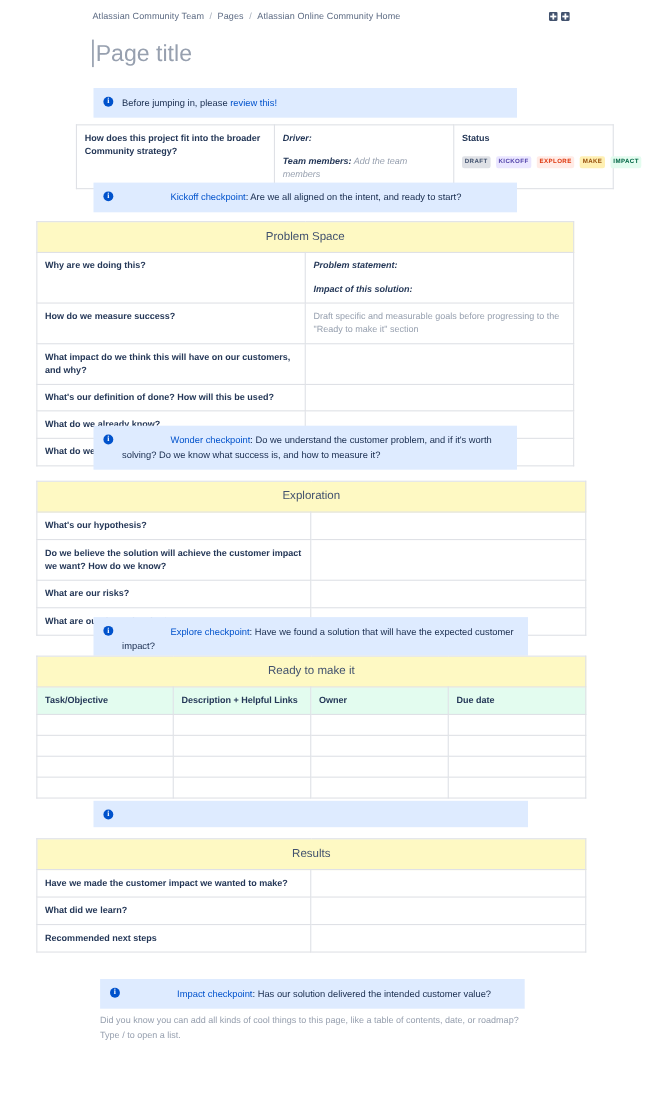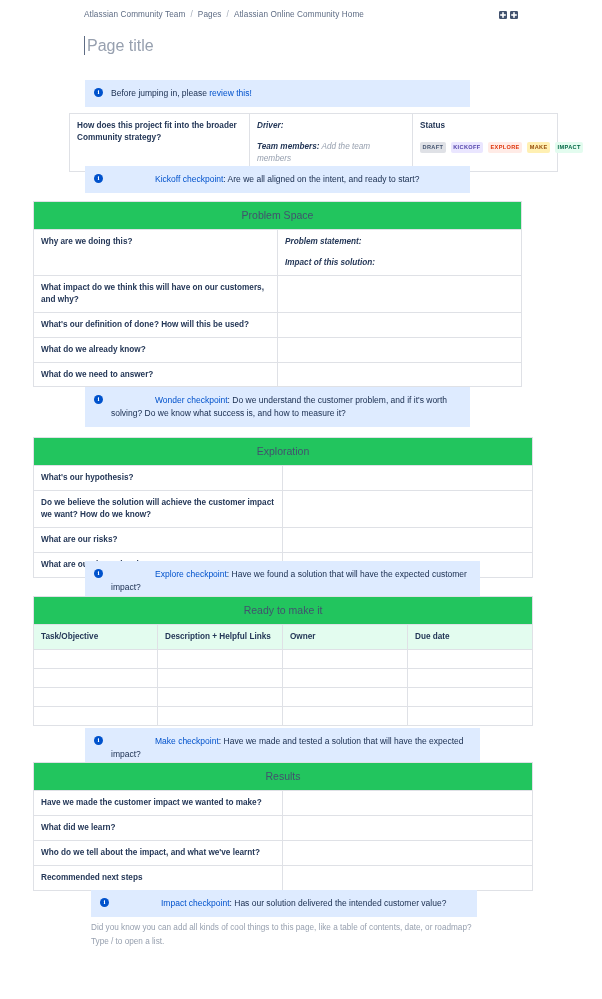--- a/index.html
+++ b/index.html
@@ -22,21 +22,21 @@
     font-size:8.2px; color:#6b778c; letter-spacing:.1px; white-space:nowrap; }
   .crumb{ color:#5e6c84; }
   .crumb.link{ cursor:pointer; }
   .crumb-sep{ color:#a5adba; }
   .crumb-actions{ display:flex; gap:3px; align-items:center; }
   .mini-icon{ width:8px; height:8px; display:block; }
 
   
   .title-wrap{ position:absolute; left:84px; top:36px; width:440px; }
   .page-title{
-    font-size:16px; font-weight:400; color:#97a0af; line-height:1.2;
+    font-size:21px; font-weight:400; color:#97a0af; line-height:1.2;
     border-left:1.5px solid #5e6c84; padding-left:2px; display:inline-block;
   }
 
   
   .panel{
     position:absolute; background:#deebff; display:flex; gap:8px;
     padding:7px 10px 7px 9px; font-size:8.5px; line-height:1.55; color:#172b4d;
   }
   .panel .i-icon{
     flex:0 0 auto; width:9px; height:9px; border-radius:50%;
@@ -52,21 +52,21 @@
   table{
     position:absolute; border-collapse:collapse; table-layout:fixed;
     background:#fff; font-size:8.2px;
   }
   table td, table th{
     border:1px solid #dfe1e6; padding:6px 7px; vertical-align:top;
     text-align:left; font-weight:400; color:#172b4d; line-height:1.45;
   }
   td.q, th.q { font-weight:700; color:#243757; }
   .sec-head td{
-    background:#22c55e; text-align:center; font-size:10.5px;
+    background:#fef9c3; text-align:center; font-size:10.5px;
     font-weight:400; color:#42526e; padding:6px 6px;
   }
   .green-head th{
     background:#e3fcef; font-weight:700; color:#243757; font-size:8.2px;
   }
   .muted{ color:#97a0af; font-weight:400; }
   .sub-b{ font-weight:700; color:#243757; }
   .stack-line{ margin:0 0 9px 0;font-style:italic; }
   .stack-line:last-child{ margin-bottom:0; }
 
@@ -170,20 +170,24 @@
         <td colspan="2">Problem Space</td>
       </tr>
       <tr>
         <td class="q">Why are we doing this?</td>
         <td>
           <div class="stack-line sub-b">Problem statement:</div>
           <div class="stack-line sub-b">Impact of this solution:</div>
         </td>
       </tr>
       <tr>
+        <td class="q">How do we measure success?</td>
+        <td class="muted">Draft specific and measurable goals before progressing to the "Ready to make it" section</td>
+      </tr>
+      <tr>
         <td class="q" style="height:33px">What impact do we think this will have on our customers, and why?</td>
         <td></td>
       </tr>
       <tr>
         <td class="q">What's our definition of done? How will this be used?</td>
         <td></td>
       </tr>
       <tr>
         <td class="q">What do we already know?</td>
         <td></td>
@@ -272,42 +276,37 @@
         <td style="height:19px"></td>
         <td></td>
         <td></td>
         <td></td>
       </tr>
     </tbody>
   </table>
 
   <div class="panel" style="left:85px; top:728px; width:395px;">
     <span class="i-icon">i</span>
-    <span class="ptext"><span class="lnk-b">Make checkpoint</span><span>: Have we made and tested a solution that will have the expected impact?</span></span>
   </div>
 
   <table style="left:33px; top:762px; width:499px;">
     <colgroup>
         <col style="width:249px">
         <col style="width:250px">
       </colgroup>
     <tbody>
       <tr class="sec-head">
         <td colspan="2">Results</td>
       </tr>
       <tr>
         <td class="q">Have we made the customer impact we wanted to make?</td>
         <td></td>
       </tr>
       <tr>
         <td class="q">What did we learn?</td>
-        <td></td>
-      </tr>
-      <tr>
-        <td class="q">Who do we tell about the impact, and what we've learnt?</td>
         <td></td>
       </tr>
       <tr>
         <td class="q">Recommended next steps</td>
         <td></td>
       </tr>
     </tbody>
   </table>
 
   <div class="panel" style="left:91px; top:890px; width:386px;">

